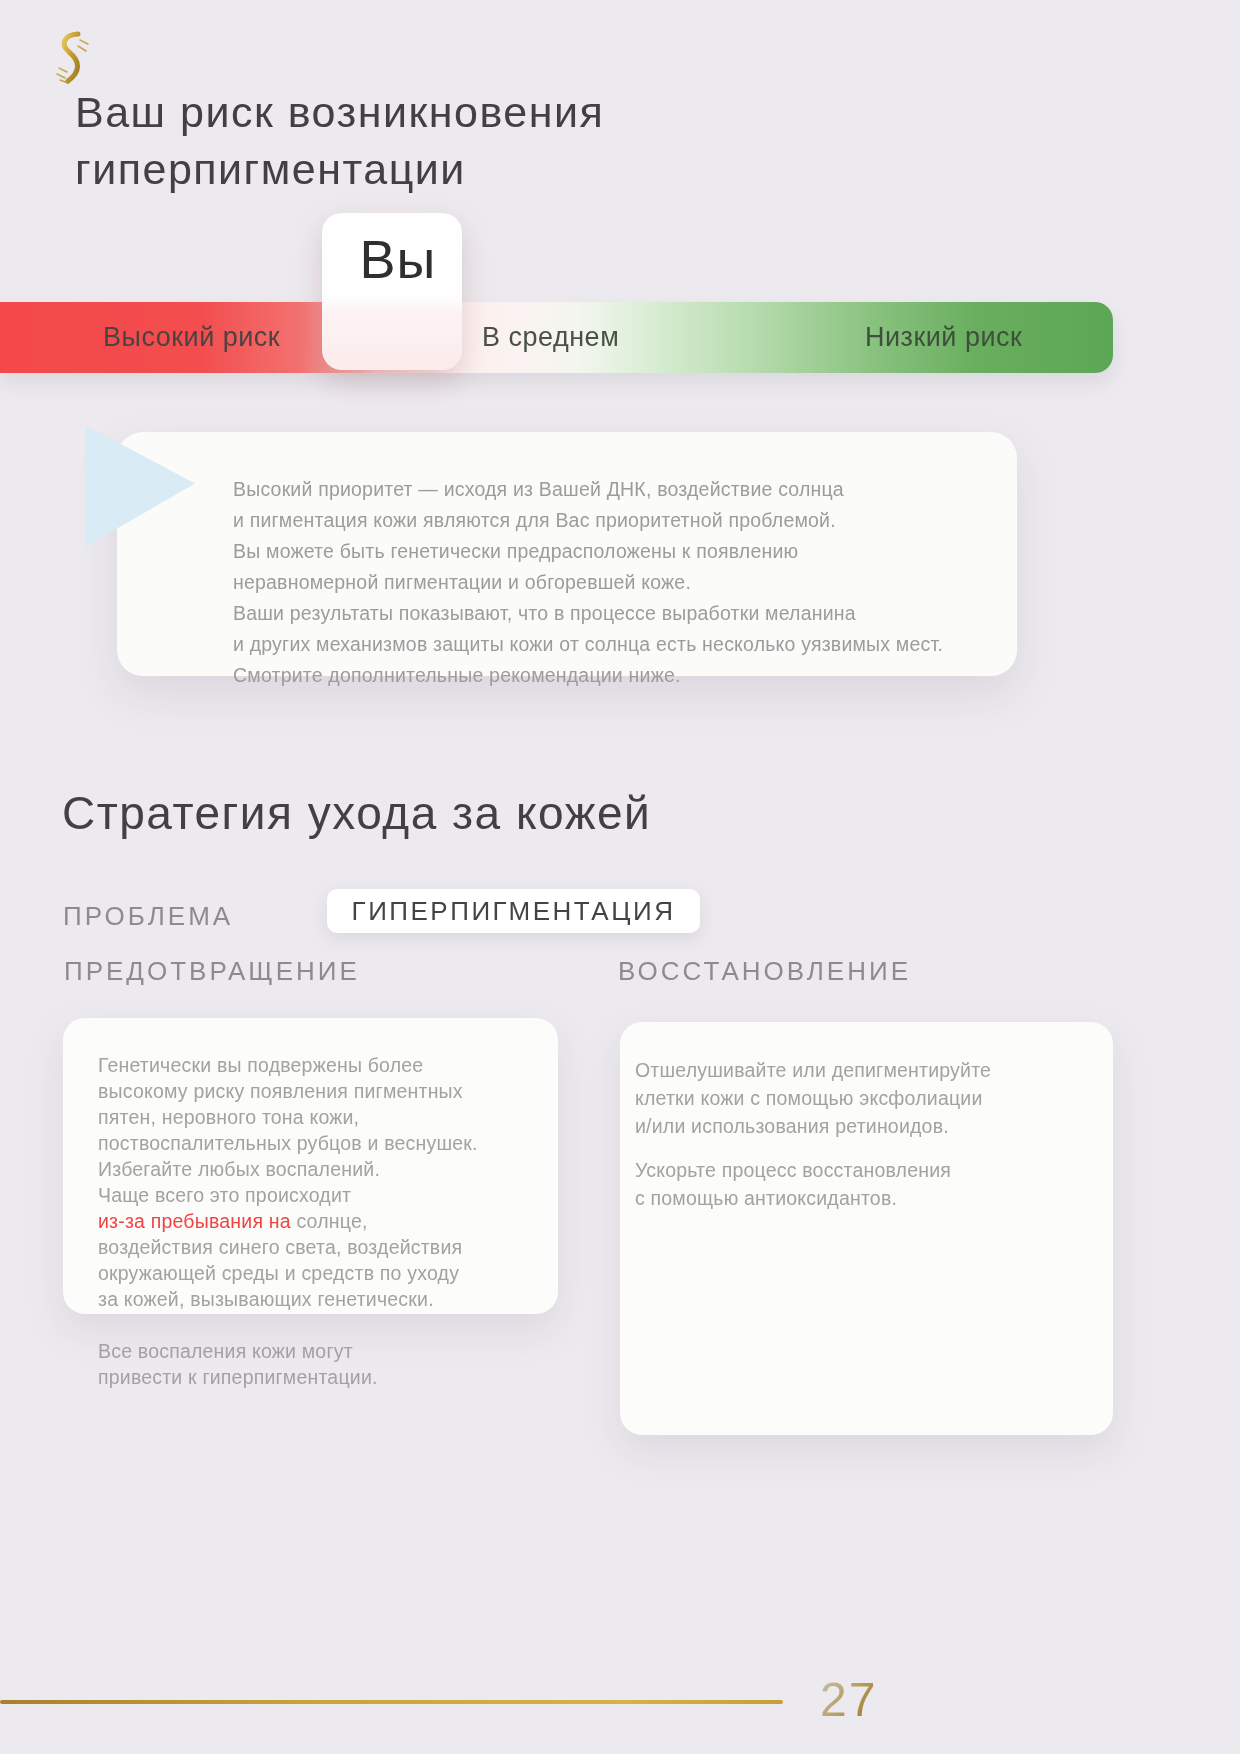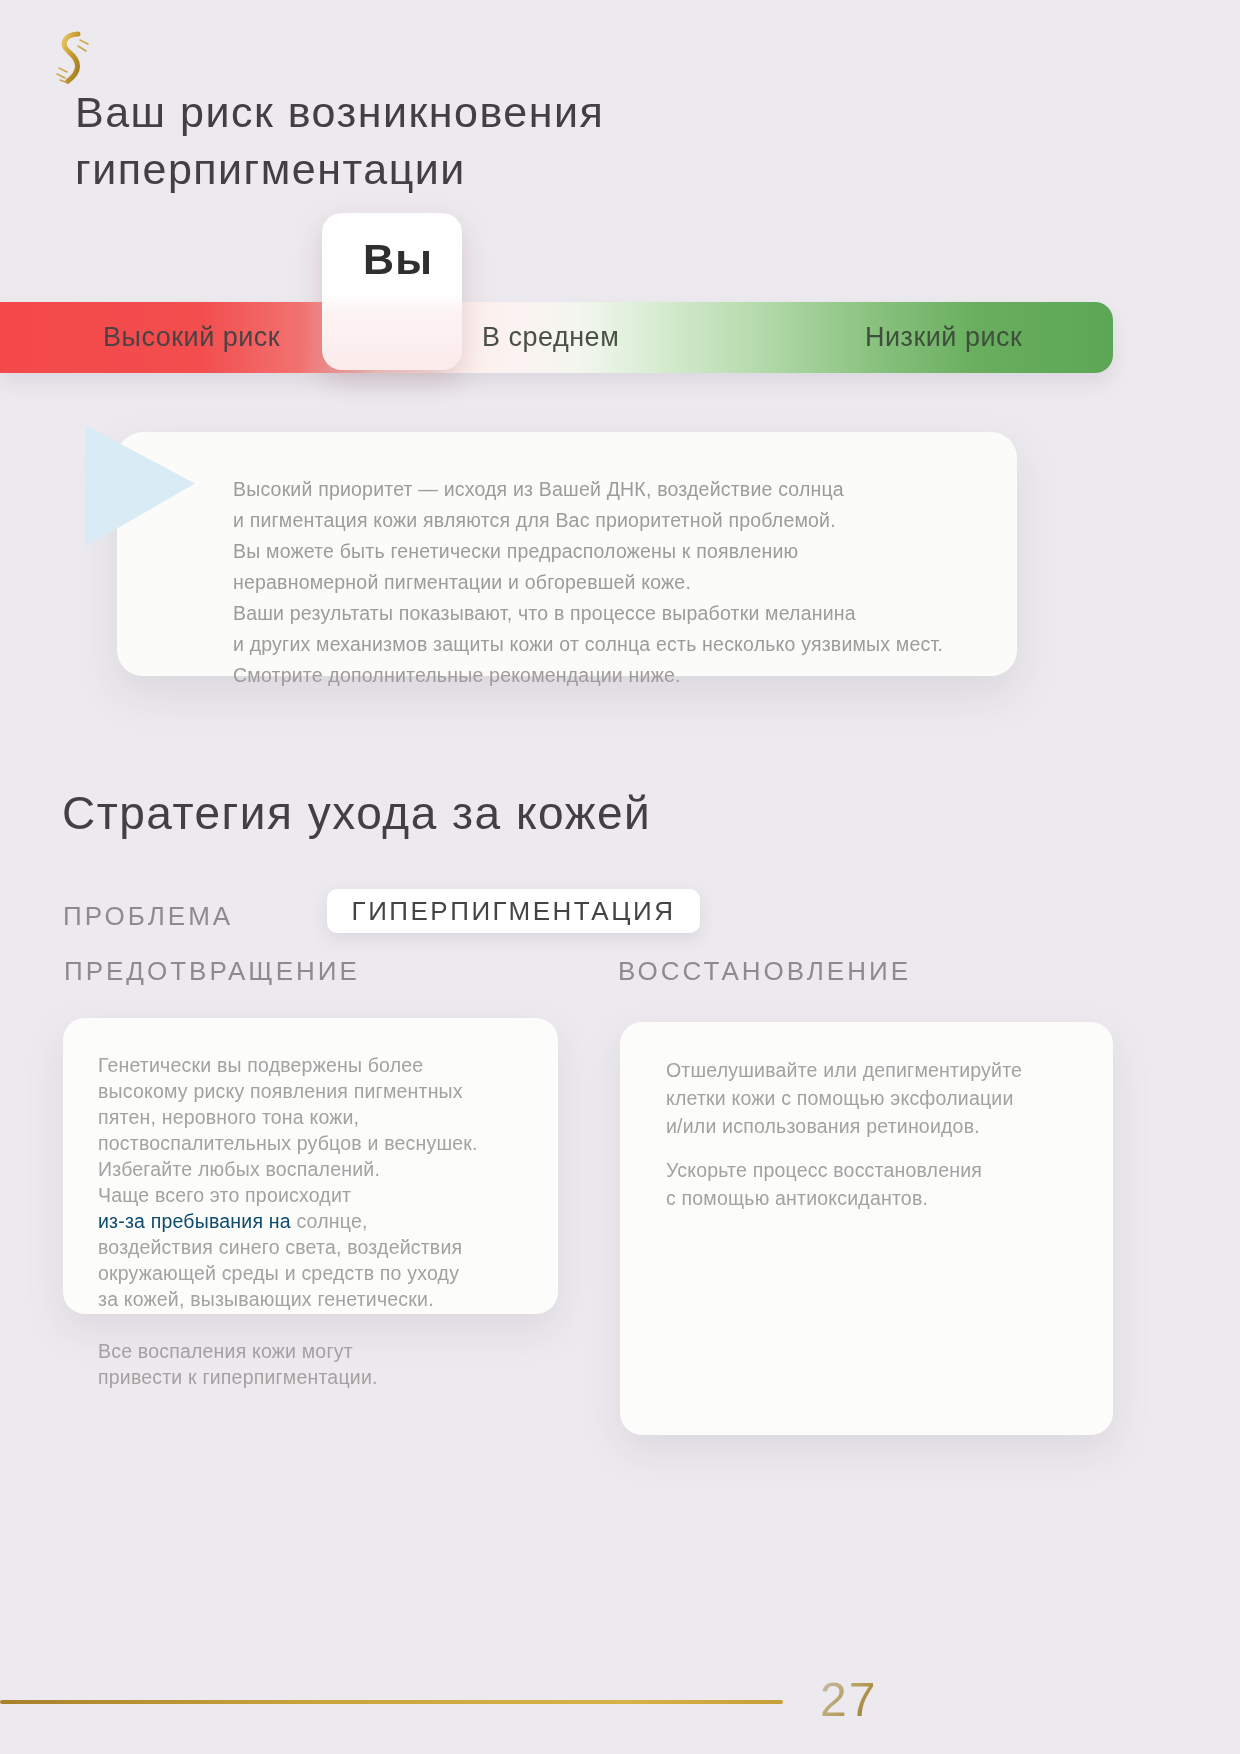--- a/index.html
+++ b/index.html
@@ -28,21 +28,21 @@
   .bar-label.high{left:81px;color:#4D4243;margin-left:22px;}
   .bar-label.medium{left:482px;color:#4B5047;}
   .bar-label.low{left:865px;color:#3E4F3B;}
   .you-card{
     position:absolute;left:322px;top:213px;width:140px;height:157px;
     border-radius:20px;z-index:3;
     background:linear-gradient(180deg,#FEFEFE 0%,#FEFEFE 52%,#FDF3F3 64%,#FBEBEB 100%);
     box-shadow:0 12px 28px rgba(160,110,120,.28);
   }
   .you-label{height:92px;display:flex;align-items:center;justify-content:center;
-    font-size:43px;font-weight:700;color:#2F2E30;letter-spacing:1px;padding-left:12px;}
+    font-size:54px;font-weight:400;color:#2F2E30;letter-spacing:1px;padding-left:12px;}
   
   .pointer{
     position:absolute;left:85px;top:425px;width:110px;height:122px;z-index:2;
     background:#D9ECF5;clip-path:polygon(0 0,100% 48%,0 100%);
     filter:drop-shadow(8px 12px 12px rgba(120,140,160,.35));
   }
   .summary-card{
     position:absolute;left:117px;top:432px;width:900px;height:244px;
     background:#FBFBFA;border-radius:26px;z-index:1;
     box-shadow:0 18px 40px rgba(150,140,160,.20);
@@ -67,22 +67,22 @@
   }
   
   .strat-card{
     position:absolute;background:#FCFCFB;border-radius:22px;
     box-shadow:0 16px 36px rgba(150,140,160,.18);
   }
   .card-prevention{left:63px;top:1018px;width:495px;height:296px;}
   .card-recovery{left:620px;top:1022px;width:493px;height:413px;}
   .card-text{padding:34px 22px 0 35px;font-size:19.5px;line-height:26px;
     color:#A4A1A1;letter-spacing:.2px;}
-  .card-recovery .card-text{padding-left:46px;line-height:28px;}
-  .card-text .em{color:#0c4a6e;}
+  .card-recovery .card-text{padding-left:15px;line-height:28px;}
+  .card-text .em{color:#ef4444;}
   .spacer{height:26px;}
   .spacer-sm{height:16px;}
   
   .footer-line{
     position:absolute;left:0;top:1700px;width:783px;height:4px;border-radius:2px;
     background:linear-gradient(90deg,#A8822B,#C9A43C 40%,#D7B246 80%,#C79E37);
   }
   .page-number{
     position:absolute;left:820px;top:1672px;font-size:48px;font-weight:300;
     letter-spacing:2px;

